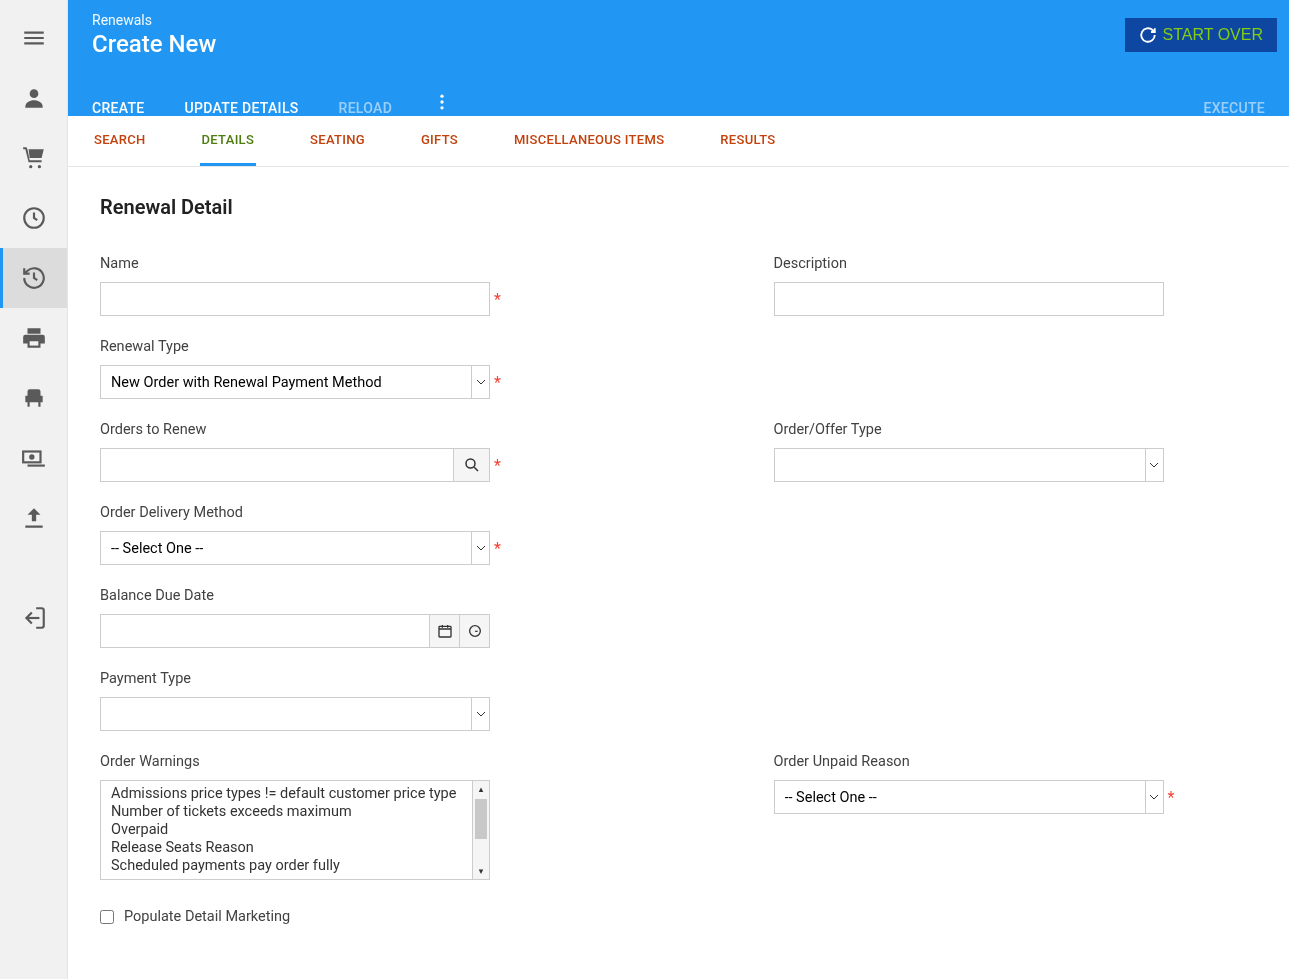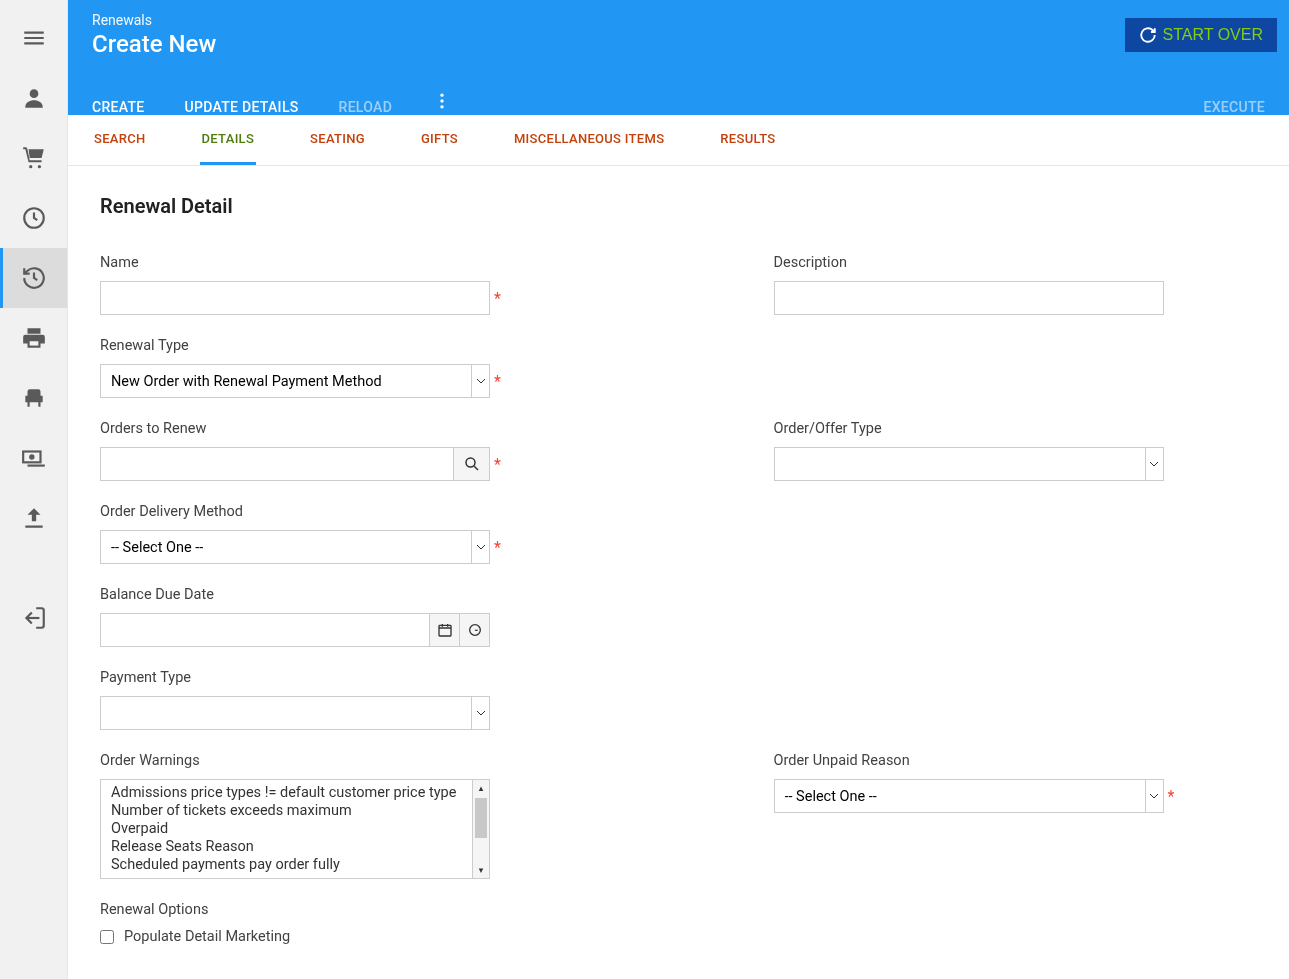--- a/index.html
+++ b/index.html
@@ -309,21 +309,20 @@
                   <svg viewBox="0 0 10 10">
                     <path d="M1 3l4 4 4-4" stroke="#333" fill="none"></path>
                   </svg>
                 </div>
             </div>
             <span class="req">*</span>
           </div>
         </div>
 
         <div class="field col-span">
-          <label class="field-label">Renewal Options</label>
           <div class="checkbox-row">
             <input type="checkbox" style="">
             <label>Populate Detail Marketing</label>
           </div>
         </div>
       </div>
     </div>
   </div>
 </div>
 

